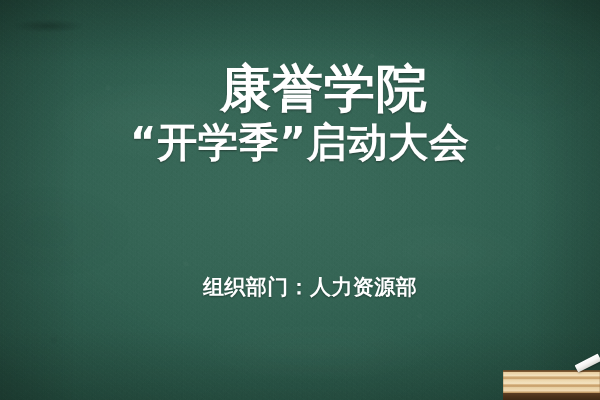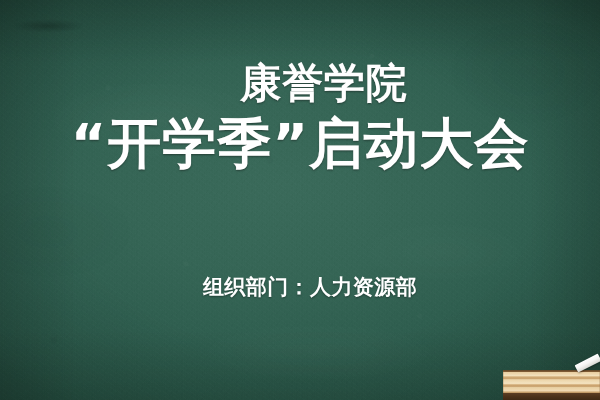--- a/index.html
+++ b/index.html
@@ -96,22 +96,22 @@
   }
   .title-line {
     color: #ffffff;
     font-weight: bold;
     letter-spacing: 0.02em;
     line-height: 1.15;
     text-shadow:
       0 1px 2px rgba(0,0,0,0.42),
       0 0 1px rgba(255,255,255,0.30);
   }
-  .title-line-1 { font-size: 41px; padding-left: 48px; }
-  .title-line-2 { font-size: 54px; margin-top: 6px; }
+  .title-line-1 { font-size: 51px; padding-left: 48px; }
+  .title-line-2 { font-size: 40px; }
 
   .subtitle {
     position: absolute;
     top: 273px;
     left: 0;
     right: 0;
     text-align: center;
     color: #ffffff;
     font-weight: bold;
     font-size: 21px;

